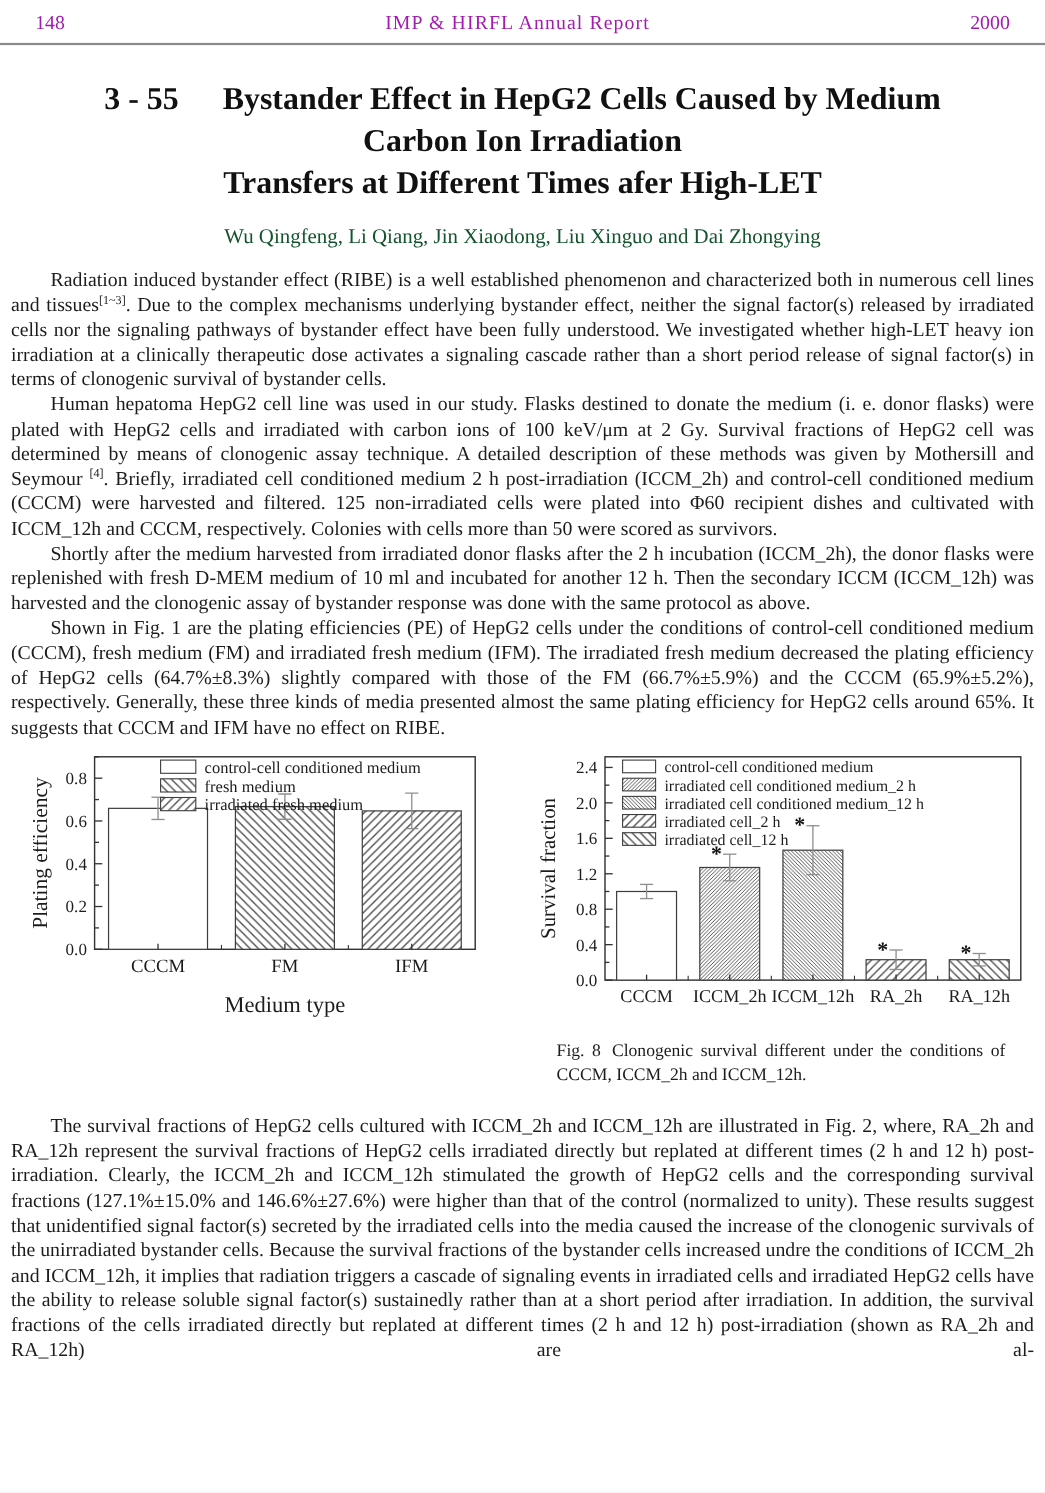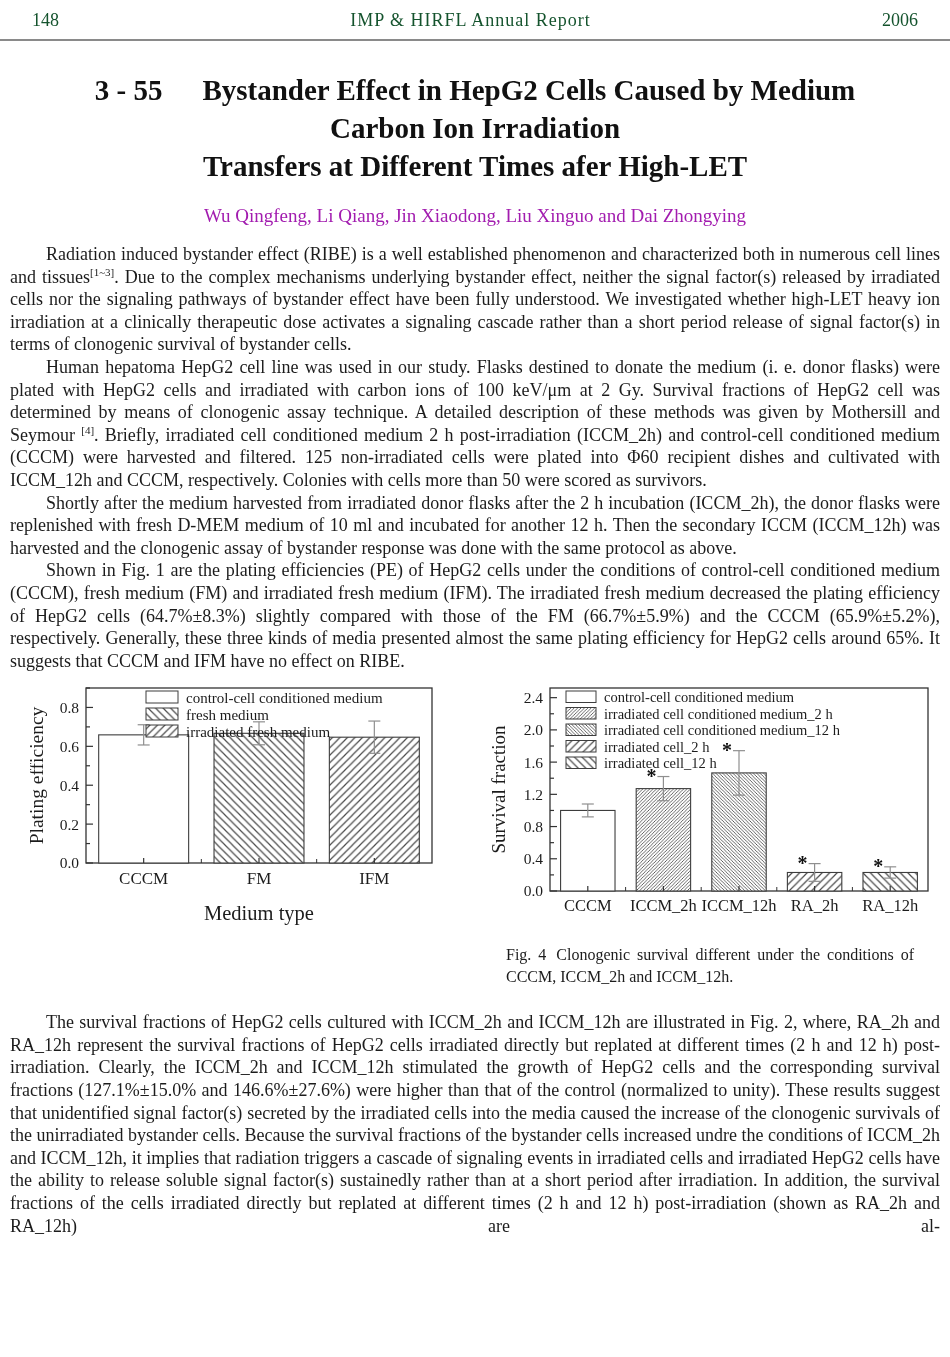--- a/index.html
+++ b/index.html
@@ -10,39 +10,39 @@
     background:#ffffff;
     font-family:"Liberation Serif", serif;
     color:#1c1c1c;
     overflow:hidden;
   }
   
   .runhead{
     display:flex;justify-content:space-between;align-items:flex-end;
     padding:10px 32px 8px 32px;
     border-bottom:2px solid #8a8a8a;
-    font-size:18px;color:#14532d;
+    font-size:18px;color:#a21caf;
   }
   .runhead .center{letter-spacing:1px;text-align:right;}
   
   .titleblock{
     margin:30px 20px 0 20px;
     text-align:center;
     font-weight:bold;
     font-size:29px;
     line-height:38px;
     color:#111;
   }
   .art-num{display:inline-block;margin-right:40px;}
   
   .authors{
     margin-top:20px;
     text-align:center;
     font-size:19px;
-    color:#a21caf;
+    color:#14532d;
   }
   
   .bodytext{
     margin:16px 10px 0 10px;
     font-size:18px;
     line-height:22.6px;
     text-align:justify;
   }
   .bodytext p{margin:0;text-indent:36px;}
   sup.cite{font-size:11px;line-height:0;}
@@ -90,21 +90,21 @@
       <path d="M0,0 l3.4,3.4 M-0.85,2.55 l1.7,1.7 M2.55,-0.85 l1.7,1.7" stroke="#4a4a4a" stroke-width="0.85"></path>
     </pattern>
   </defs>
 </svg>
 
 <div class="page">
 
   <div class="runhead">
     <span>148</span>
     <span class="center">IMP &amp; HIRFL Annual Report</span>
-    <span>2006</span>
+    <span>2000</span>
   </div>
 
   <div class="titleblock">
     <div>
       <span class="art-num">3 - 55</span><span>Bystander Effect in HepG2 Cells Caused by Medium</span>
     </div>
     <div>Carbon Ion Irradiation</div>
     <div>Transfers at Different Times afer High-LET</div>
   </div>
 
@@ -233,21 +233,21 @@
           <text x="114" y="33.25" dy="0.38em" font-size="14.5" fill="#1c1c1c">irradiated cell conditioned medium_2 h</text>
           <rect x="76" y="44" width="30" height="11.5" fill="url(#p-backslash-d)" stroke="#3d3d3d" stroke-width="1"></rect>
           <text x="114" y="49.75" dy="0.38em" font-size="14.5" fill="#1c1c1c">irradiated cell conditioned medium_12 h</text>
           <rect x="76" y="60.5" width="30" height="11.5" fill="url(#p-slash)" stroke="#3d3d3d" stroke-width="1"></rect>
           <text x="114" y="66.25" dy="0.38em" font-size="14.5" fill="#1c1c1c">irradiated cell_2 h</text>
           <rect x="76" y="77" width="30" height="11.5" fill="url(#p-backslash)" stroke="#3d3d3d" stroke-width="1"></rect>
           <text x="114" y="82.75" dy="0.38em" font-size="14.5" fill="#1c1c1c">irradiated cell_12 h</text>
           <text x="15" y="109.5" transform="rotate(-90 15 109.5)" text-anchor="middle" font-size="19" fill="#1c1c1c">Survival fraction</text>
         </svg>
       <div class="caption c2">
-        <span class="cap-label">Fig. 4</span><span>Clonogenic survival different under the conditions of CCCM, ICCM_2h and ICCM_12h.</span>
+        <span class="cap-label">Fig. 8</span><span>Clonogenic survival different under the conditions of CCCM, ICCM_2h and ICCM_12h.</span>
       </div>
     </div>
   </div>
 
   <div class="bodytext tailwrap">
     <p class="last-par">The survival fractions of HepG2 cells cultured with ICCM_2h and ICCM_12h are illustrated in Fig. 2, where, RA_2h and RA_12h represent the survival fractions of HepG2 cells irradiated directly but replated at different times (2 h and 12 h) post-irradiation. Clearly, the ICCM_2h and ICCM_12h stimulated the growth of HepG2 cells and the corresponding survival fractions (127.1%±15.0% and 146.6%±27.6%) were higher than that of the control (normalized to unity). These results suggest that unidentified signal factor(s) secreted by the irradiated cells into the media caused the increase of the clonogenic survivals of the unirradiated bystander cells. Because the survival fractions of the bystander cells increased undre the conditions of ICCM_2h and ICCM_12h, it implies that radiation triggers a cascade of signaling events in irradiated cells and irradiated HepG2 cells have the ability to release soluble signal factor(s) sustainedly rather than at a short period after irradiation. In addition, the survival fractions of the cells irradiated directly but replated at different times (2 h and 12 h) post-irradiation (shown as RA_2h and RA_12h) are al-</p>
   </div>
 
 </div>
 

